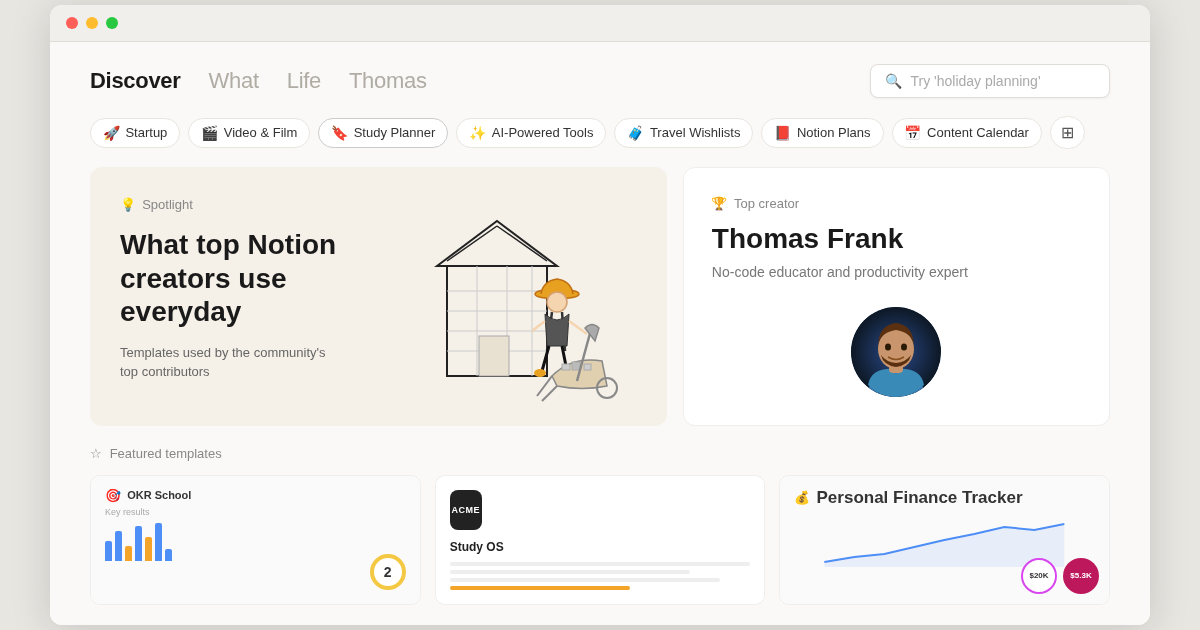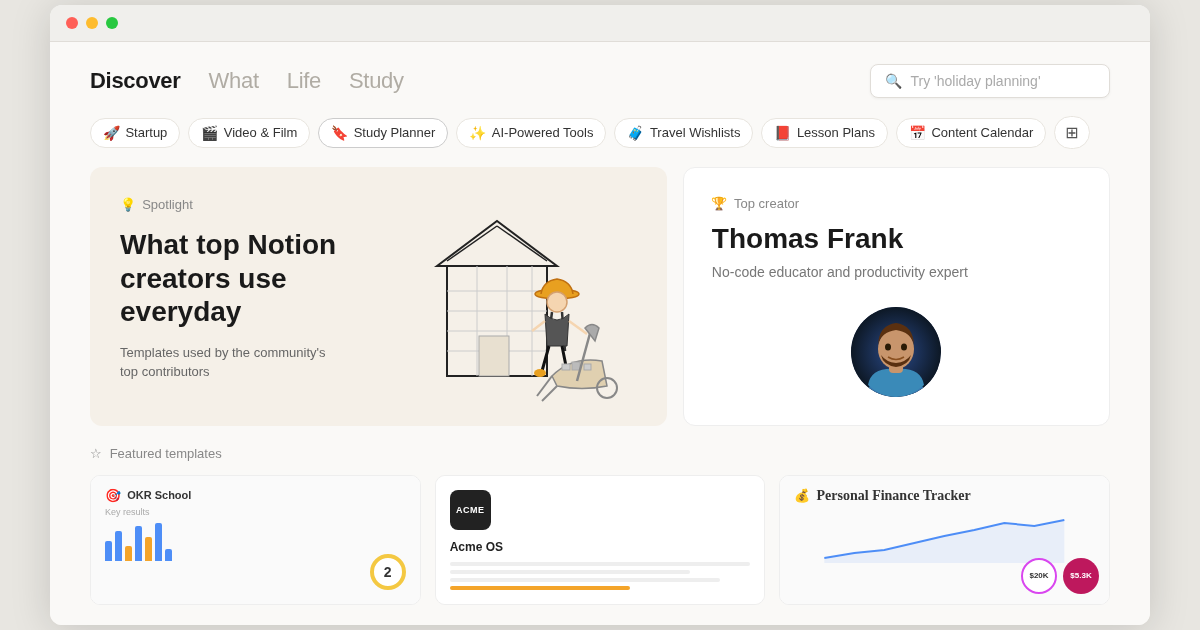--- a/index.html
+++ b/index.html
@@ -235,21 +235,21 @@
     <div class="dot dot-green"></div>
   </div>
 
   <div class="content">
 
     <div class="header">
       <div class="nav-tabs">
         <span class="nav-tab active">Discover</span>
         <span class="nav-tab">What</span>
         <span class="nav-tab">Life</span>
-        <span class="nav-tab">Study</span>
+        <span class="nav-tab">Thomas</span>
       </div>
       <div class="search-bar">
         <span class="search-icon-wrap">🔍</span>
         <span class="search-placeholder">Try 'holiday planning'</span>
       </div>
     </div>
 
     <div class="pills-row">
       <div class="pill">
         <span class="pill-icon">🚀</span>
@@ -266,21 +266,21 @@
       <div class="pill">
         <span class="pill-icon">✨</span>
         <span>AI-Powered Tools</span>
       </div>
       <div class="pill">
         <span class="pill-icon">🧳</span>
         <span>Travel Wishlists</span>
       </div>
       <div class="pill">
         <span class="pill-icon">📕</span>
-        <span>Lesson Plans</span>
+        <span>Notion Plans</span>
       </div>
       <div class="pill">
         <span class="pill-icon">📅</span>
         <span>Content Calendar</span>
       </div>
       <div class="pill-more">
         <span>⊞</span>
       </div>
     </div>
 
@@ -414,36 +414,36 @@
               <div style="width:7px; height:24px; background:#f4a429; border-radius:2px 2px 0 0;"></div>
               <div style="width:7px; height:38px; background:#4e8ef7; border-radius:2px 2px 0 0;"></div>
               <div style="width:7px; height:12px; background:#4e8ef7; border-radius:2px 2px 0 0;"></div>
             </div>
             <div style="position:absolute; right:14px; bottom:14px; width:36px; height:36px; border-radius:50%; border:4px solid #f4c842; display:flex; align-items:center; justify-content:center; font-size:14px; font-weight:700; color:#333; background:#fff;">2</div>
           </div>
         </div>
 
         <div class="template-card">
           <div style="background:#fff; height:100%; padding: 14px; display:flex; flex-direction:column;">
-            <div style="width:41px; height:40px; background:#222; border-radius:8px; display:flex; align-items:center; justify-content:center; color:#fff; font-size:9px; font-weight:800; margin-bottom:10px; letter-spacing:0.5px;">ACME</div>
-            <div style="font-size:12px; font-weight:700; color:#222; margin-bottom:4px;">Acme OS</div>
+            <div style="width:32px; height:40px; background:#222; border-radius:8px; display:flex; align-items:center; justify-content:center; color:#fff; font-size:9px; font-weight:800; margin-bottom:10px; letter-spacing:0.5px;">ACME</div>
+            <div style="font-size:12px; font-weight:700; color:#222; margin-bottom:4px;">Study OS</div>
             <div style="display:flex; gap:4px; flex-wrap:wrap; margin-top:4px;">
               <div style="width:100%; height:4px; background:#eee; border-radius:2px;"></div>
               <div style="width:80%; height:4px; background:#eee; border-radius:2px;"></div>
               <div style="width:90%; height:4px; background:#eee; border-radius:2px;"></div>
               <div style="width:60%; height:4px; background:#f4a429; border-radius:2px;"></div>
             </div>
           </div>
         </div>
 
         <div class="template-card">
           <div style="background:#fafafa; height:100%; padding: 12px 14px; position:relative; overflow:hidden;">
             <div style="display:flex; align-items:center; gap:6px; margin-bottom:4px;">
               <span style="font-size:13px;">💰</span>
-              <span style="font-size:14px; font-weight:700; color:#333;font-family:Liberation Serif, serif;">Personal Finance Tracker</span>
+              <span style="font-size:17px; font-weight:700; color:#333;">Personal Finance Tracker</span>
             </div>
             
             <svg width="100%" height="55" viewBox="0 0 240 55">
               <polyline points="0,50 30,45 60,42 90,35 120,28 150,22 180,15 210,18 240,12" fill="none" stroke="#4e8ef7" stroke-width="2"></polyline>
               <polygon points="0,50 30,45 60,42 90,35 120,28 150,22 180,15 210,18 240,12 240,55 0,55" fill="rgba(78,142,247,0.1)"></polygon>
             </svg>
             
             <div style="position:absolute; right:10px; bottom:10px; display:flex; gap:6px;">
               <div style="background:#fff; border:2px solid #d946ef; border-radius:50%; width:36px; height:36px; display:flex; align-items:center; justify-content:center; font-size:8px; font-weight:700; color:#333;">$20K</div>
               <div style="background:#be185d; border-radius:50%; width:36px; height:36px; display:flex; align-items:center; justify-content:center; font-size:8px; font-weight:700; color:#fff;">$5.3K</div>

